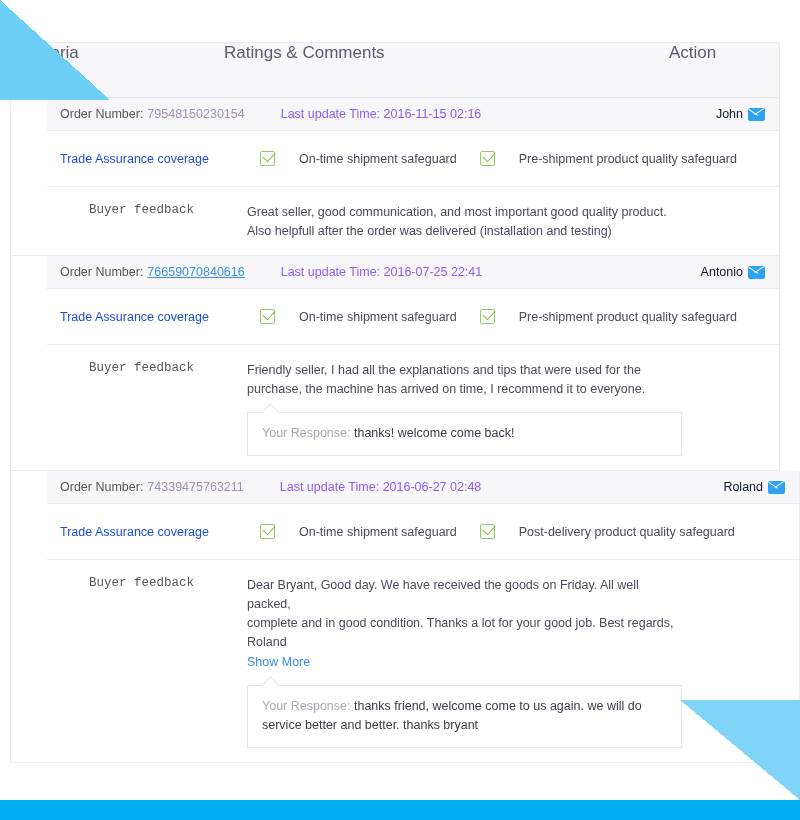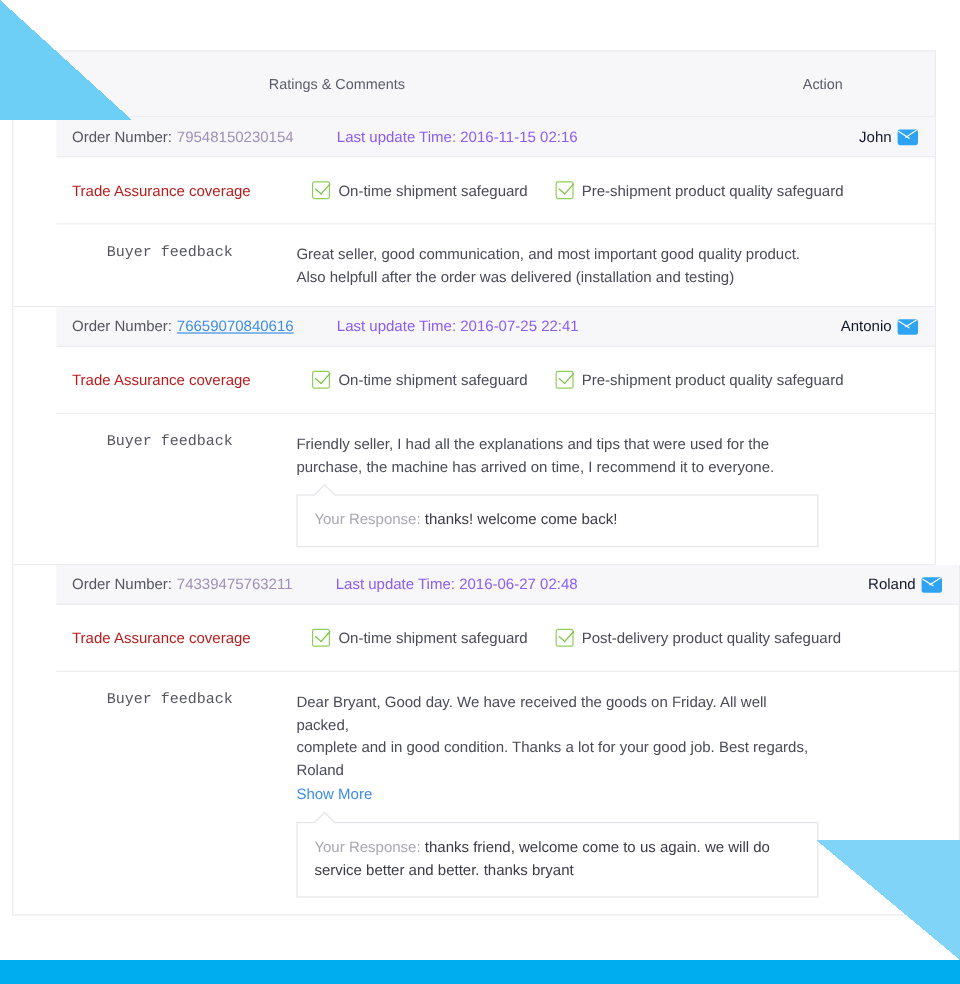--- a/index.html
+++ b/index.html
@@ -25,27 +25,27 @@
     position:absolute;left:0;bottom:0;width:100%;height:20px;
     background:#00aeef;z-index:6;
   }
 
   
   .panel{
     position:absolute;left:10px;top:42px;width:770px;
   }
 
   .thead{
-    display:flex;align-items:center;
+    display:flex;
     height:56px;
     background:#f7f7f9;
     border:1px solid #ebebef;
     border-bottom:1px solid #e6e6ea;
     color:#5b5b6b;
-    font-size:12px;
+    font-size:17px;
     box-sizing:border-box;
   }
   .th-criteria{width:200px;padding-left:13px;}
   .th-ratings{flex:1;}
   .th-action{width:110px;}
 
   .card{
     border:1px solid #ebebef;
     border-top:none;
     background:#fff;
@@ -86,23 +86,23 @@
   .env:after{left:16px;transform:rotate(147deg);transform-origin:left top;}
 
   
   .cov-row{
     display:flex;align-items:center;
     min-height:56px;
     border-bottom:1px solid #eeeef2;
     font-size:12.5px;color:#55555f;
     box-sizing:border-box;
   }
-  .cov-label{width:200px;padding-left:13px;color:#b91c1c;}
+  .cov-label{width:200px;padding-left:13px;color:#1d4ed8;}
   .cov-items{display:flex;align-items:center;gap:23px;}
-  .cov-item{display:flex;align-items:center;gap:7px;color:#4a4a58;}
+  .cov-item{display:flex;align-items:center;gap:24px;color:#4a4a58;}
 
   .chk{
     width:15px;height:15px;position:relative;flex:0 0 auto;
     border:1.6px solid #8fce5c;border-radius:2px;box-sizing:border-box;
   }
   .chk:after{
     content:"";position:absolute;left:2px;top:0px;
     width:11px;height:6px;
     border-left:1.8px solid #7cc242;border-bottom:1.8px solid #7cc242;
     transform:rotate(-48deg);

